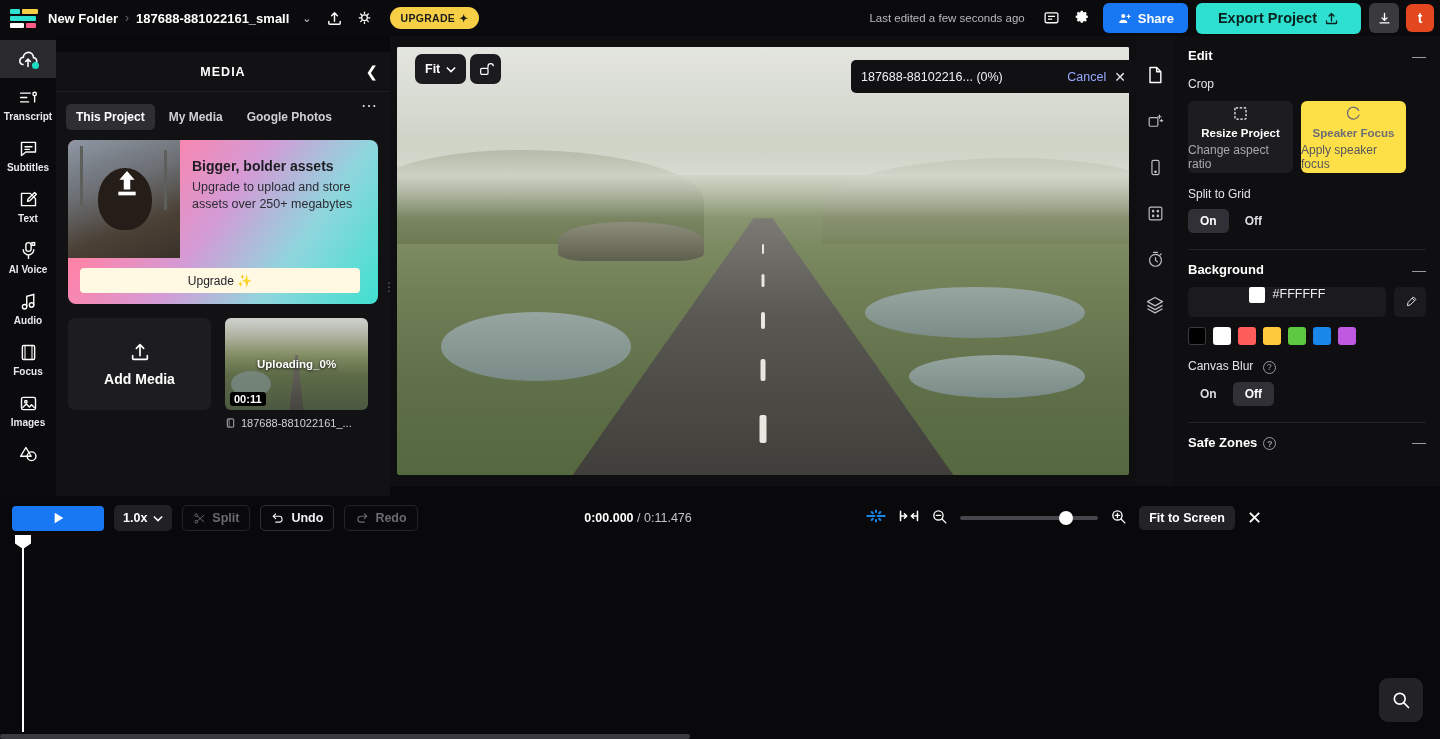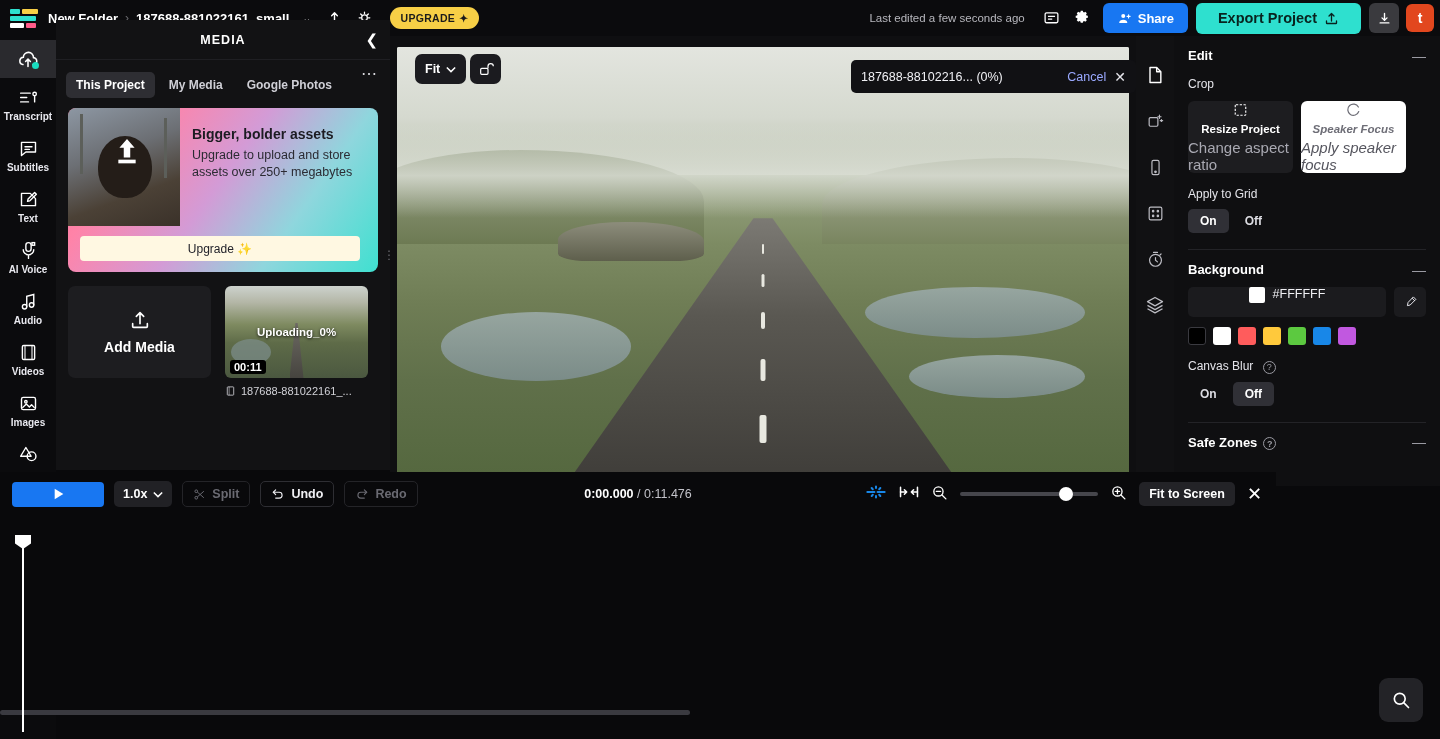--- a/index.html
+++ b/index.html
@@ -62,21 +62,21 @@
   .rail-item {
     width: 56px; padding: 9px 0 7px; display:flex; flex-direction:column;
     align-items:center; gap: 3px; cursor: pointer; position: relative;
   }
   .rail-item.active { background: #2a2a2e; }
   .rail-label { font-size: 10px; font-weight: bold; color: #e8e8ee; }
   .dot { position:absolute; width:7px; height:7px; border-radius:50%; background:#19dcc0; top:22px; right:17px; }
 
   
   .media {
-    position: absolute; top: 20px; left: 56px; width: 334px; height: 450px;
+    position: absolute; top: 52px; left: 56px; width: 334px; height: 450px;
     background: #121214;
   }
   .media-head {
     height: 40px; display:flex; align-items:center; justify-content:center;
     position: relative; border-bottom: 1px solid #1f1f23;
   }
   .media-title { font-size: 12.5px; font-weight: bold; letter-spacing: 1px; color:#fff; }
   .collapse { position:absolute; right: 12px; top: 11px; cursor:pointer; font-size: 15px; color:#fff; }
   .tabs { display:flex; align-items:center; padding: 12px 10px 0 10px; gap: 4px; position: relative; }
   .tab { font-size: 12px; font-weight: bold; color: #cfcfd6; padding: 6px 10px; border-radius: 5px; cursor: pointer; }
@@ -188,23 +188,23 @@
   }
   .sec-head { display:flex; align-items:center; justify-content:space-between; padding-top: 12px; }
   .sec-title { font-size: 13px; font-weight: bold; color:#fff; }
   .minus { color:#9a9aa2; font-size: 14px; cursor:pointer; line-height: 8px; }
   .sub-label { font-size: 12px; color:#e4e4ea; margin-top: 14px; }
   .crop-row { display:flex; gap:8px; margin-top: 10px; }
   .crop-card {
     width: 105px; height: 72px; background:#1d1d20; border-radius:6px;
     display:flex; flex-direction:column; align-items:center; justify-content:center; gap:4px; cursor:pointer;
   }
-  .crop-card.disabled { background:#ffffff;font-style:italic; }
+  .crop-card.disabled { background:#fde047; }
   .crop-title { font-size: 11.5px; font-weight: bold; color:#fff; }
-  .crop-sub { font-size: 15px; color:#a9a9b2; }
+  .crop-sub { font-size: 12px; color:#a9a9b2; }
   .crop-card.disabled .crop-title { color:#6d6d76; }
   .crop-card.disabled .crop-sub { color:#55555e; }
   .toggle { display:flex; gap: 4px; margin-top: 8px; }
   .tg {
     font-size: 12px; font-weight: bold; color:#dcdce2; padding: 5px 12px;
     border-radius: 5px; cursor: pointer;
   }
   .tg.on { background:#303036; color:#fff; }
   .divider { height:1px; background:#232327; margin-top: 16px; }
   .colorbar { display:flex; gap:8px; margin-top: 10px; align-items:center; }
@@ -223,21 +223,21 @@
   .helpq {
     display:inline-flex; width:13px; height:13px; border:1.2px solid #9a9aa2; border-radius:50%;
     align-items:center; justify-content:center; font-size:9px; color:#9a9aa2; margin-left:6px; cursor:pointer;
   }
   .sz-row { display:flex; align-items:center; gap: 12px; margin-top: 10px; }
   .sz-pill { font-size: 12px; font-weight:bold; color:#e2e2e8; padding: 5px 10px; border-radius:5px; cursor:pointer; }
   .sz-pill.on { background:#303036; color:#fff; }
   .sz-icon { width:22px; height:22px; display:flex; align-items:center; justify-content:center; cursor:pointer; }
 
   
-  .tl { position:absolute; top:472px; left:0; width:1276px; height:243px; background:#09090b; }
+  .tl { position:absolute; top:496px; left:0; width:1276px; height:243px; background:#09090b; }
   .tlbar { height: 44px; display:flex; align-items:center; padding: 0 12px; gap: 10px; position:relative; }
   .play {
     width: 92px; height: 25px; background:#1877f2; border-radius:4px;
     display:flex; align-items:center; justify-content:center; cursor:pointer;
   }
   .speed {
     height: 26px; padding: 0 9px; background:#212125; border-radius:5px;
     display:flex; align-items:center; gap:6px; font-size:12.5px; font-weight:bold; color:#fff; cursor:pointer;
   }
   .tbtn {
@@ -387,21 +387,21 @@
           <circle cx="7.5" cy="18" r="2.5"></circle>
           <circle cx="15.5" cy="16" r="2.5"></circle>
         </svg>
       <span class="rail-label">Audio</span>
     </div>
     <div class="rail-item">
       <svg width="21" height="21" viewBox="0 0 24 24" fill="none" stroke="#fff" stroke-width="1.6">
         <rect x="5" y="4" width="14" height="16" rx="1.5"></rect>
           <path d="M8 4v16M16 4v16" stroke-width="1.2"></path>
         </svg>
-      <span class="rail-label">Videos</span>
+      <span class="rail-label">Focus</span>
     </div>
     <div class="rail-item">
       <svg width="21" height="21" viewBox="0 0 24 24" fill="none" stroke="#fff" stroke-width="1.6" stroke-linejoin="round">
         <rect x="4" y="5" width="16" height="14" rx="2"></rect>
           <circle cx="9" cy="10" r="1.4"></circle>
           <path d="M5 17l4.5-4.5 3.5 3.5 2.5-2.5L19 17"></path>
         </svg>
       <span class="rail-label">Images</span>
     </div>
     <div class="rail-item">
@@ -565,21 +565,21 @@
         <span class="crop-sub">Change aspect ratio</span>
       </div>
       <div class="crop-card disabled">
         <svg width="19" height="19" viewBox="0 0 24 24" fill="none" stroke="#6d6d76" stroke-width="1.6" stroke-linecap="round">
             <path d="M18.5 8A7.5 7.5 0 1019 14"></path>
           </svg>
         <span class="crop-title">Speaker Focus</span>
         <span class="crop-sub">Apply speaker focus</span>
       </div>
     </div>
-    <div class="sub-label">Apply to Grid</div>
+    <div class="sub-label">Split to Grid</div>
     <div class="toggle">
       <span class="tg on">On</span>
       <span class="tg">Off</span>
     </div>
     <div class="divider"></div>
 
     <div class="sec-head">
       <span class="sec-title">Background</span>
       <span class="minus">—</span>
     </div>

